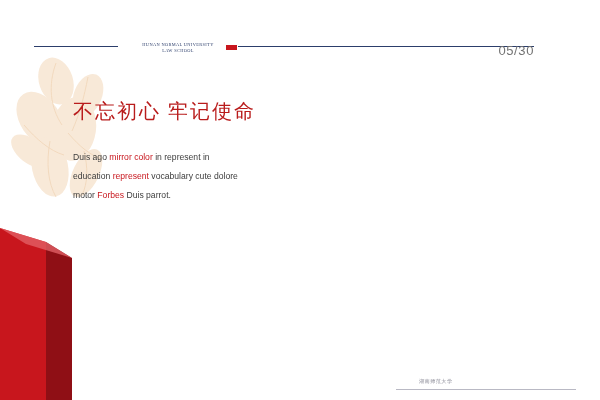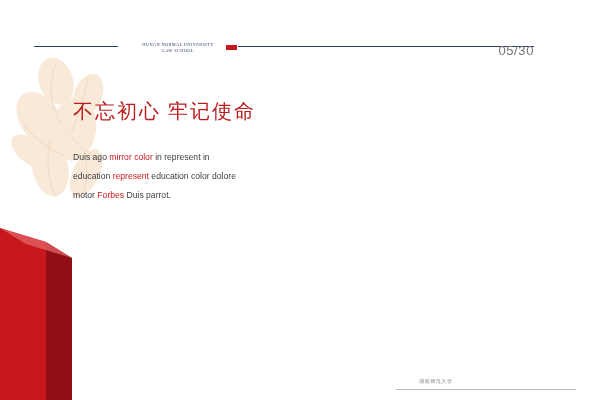--- a/index.html
+++ b/index.html
@@ -178,20 +178,20 @@
     </div>
   </div>
   <div class="logo-mark"></div>
 
   <div class="page-num">05/30</div>
 
   <div class="heading">不忘初心  牢记使命</div>
 
   <div class="body-text">
     <span>Duis ago </span><span class="em">mirror color</span><span> in represent in</span>
-    <span>education </span><span class="em">represent</span><span> education color</span>
+    <span>education </span><span class="em">represent</span><span> vocabulary cute</span>
     <span>dolore motor </span><span class="em">Forbes</span><span> Duis parrot.</span>
   </div>
 
   <div class="footer-text">湖南师范大学</div>
   <div class="footer-rule"></div>
 
 </div>
 
 </body></html>

